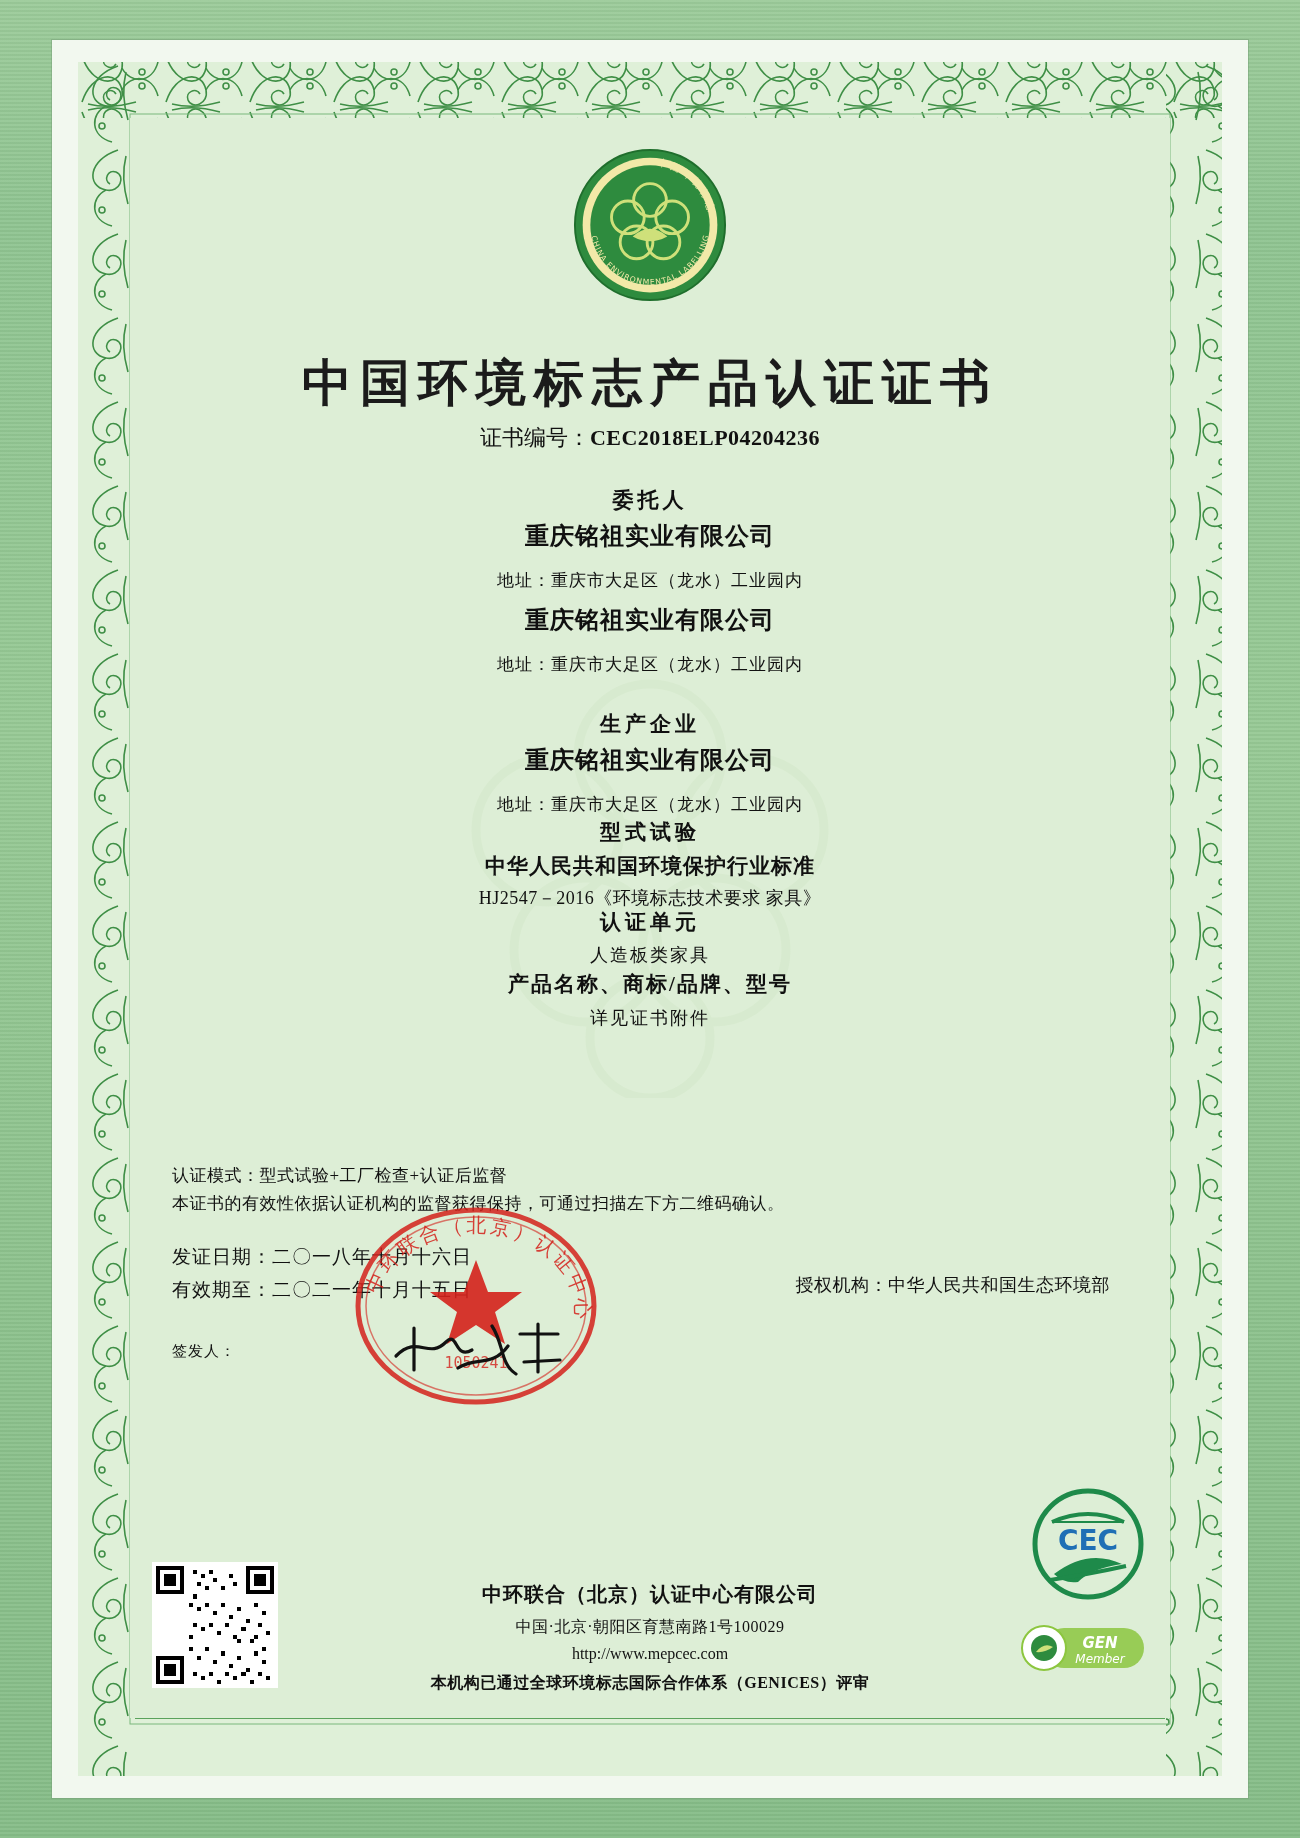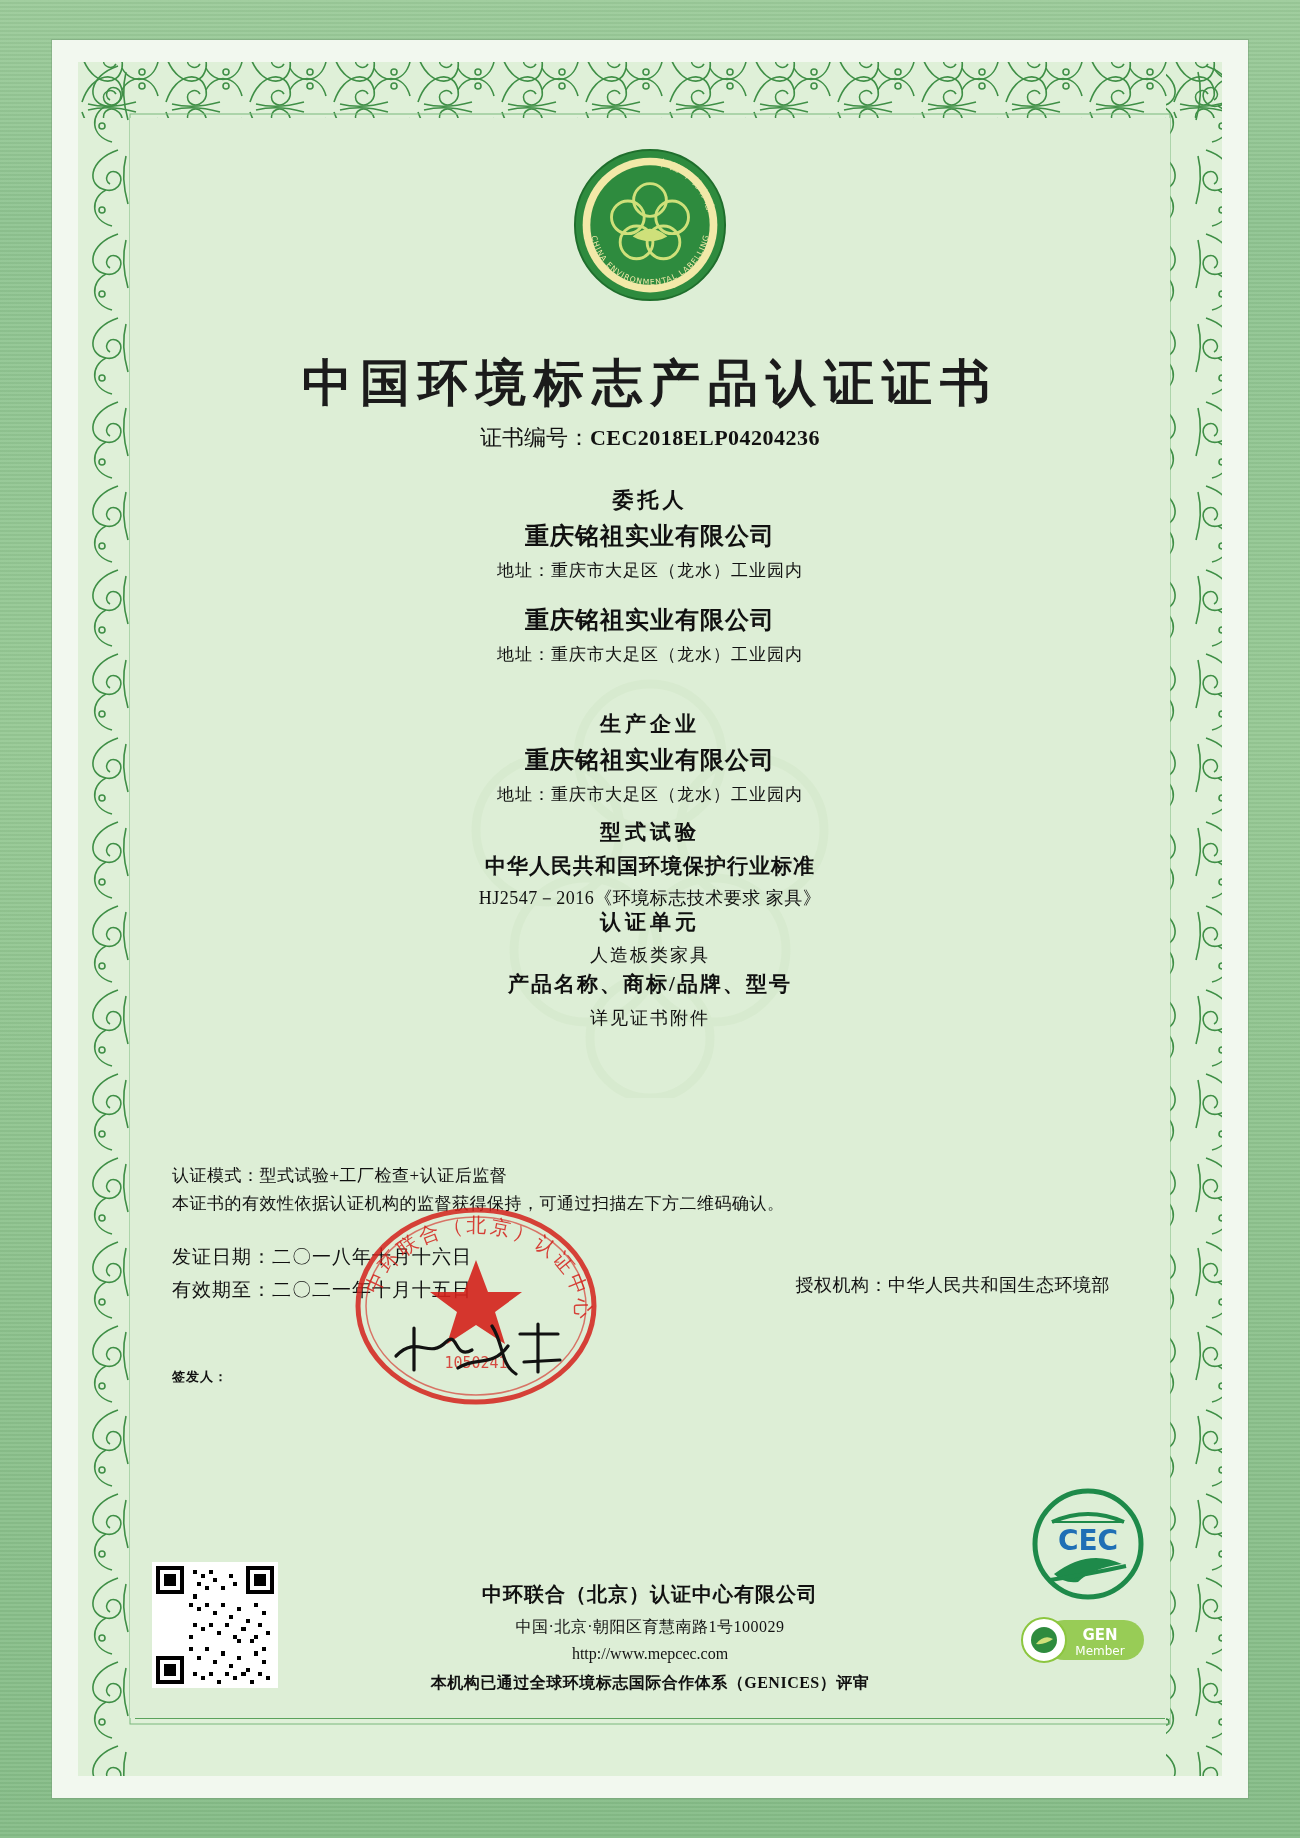--- a/index.html
+++ b/index.html
@@ -60,21 +60,21 @@
   .certno{
     position:absolute;left:0;right:0;top:305px;text-align:center;
     font-size:22px;color:#111;font-weight:bold;
   }
   .certno .lbl{font-weight:normal;}
   .certno .val{font-family:"Liberation Serif",serif;letter-spacing:.5px;}
 
   .block{position:absolute;left:0;right:0;text-align:center;}
   .b-head{font-size:21px;font-weight:bold;letter-spacing:4px;color:#101010;}
   .b-name{font-size:24px;font-weight:bold;letter-spacing:1px;color:#101010;margin-top:6px;}
-  .b-addr{font-size:17px;color:#111;margin-top:7px;letter-spacing:1px;}
+  .b-addr{font-size:17px;color:#111;margin-top:17px;letter-spacing:1px;}
 
   .std-line{font-size:21px;font-weight:bold;letter-spacing:1px;color:#101010;margin-top:6px;}
   .std-sub{font-size:18px;color:#111;margin-top:6px;letter-spacing:.5px;}
   .unit-sub{font-size:18px;color:#111;margin-top:7px;letter-spacing:2px;}
   .prod-head{font-size:21px;font-weight:bold;letter-spacing:2px;color:#101010;}
   .prod-sub{font-size:18px;color:#111;margin-top:8px;letter-spacing:2px;}
 
   .statement{
     position:absolute;left:40px;right:40px;top:1002px;text-align:center;
     font-size:21px;color:#0e0e0e;letter-spacing:.5px;
@@ -86,21 +86,21 @@
   .valid-note{
     position:absolute;left:42px;top:1074px;font-size:17px;color:#111;letter-spacing:.5px;
   }
   .dates{
     position:absolute;left:42px;top:1122px;font-size:19px;color:#111;line-height:33px;letter-spacing:1px;
   }
   .authority{
     position:absolute;right:60px;top:1155px;font-size:18px;color:#111;letter-spacing:.5px;
   }
   .signer{
-    position:absolute;left:42px;top:1250px;font-size:13px;color:#111;letter-spacing:1px;font-weight:bold;
+    position:absolute;left:42px;top:1224px;font-size:15px;color:#111;letter-spacing:1px;
   }
   
   .stamp{
     position:absolute;left:210px;top:1088px;width:272px;height:200px;pointer-events:none;
   }
   .stamp svg{width:100%;height:100%;}
   
   .sig{
     position:absolute;left:258px;top:1198px;width:190px;height:70px;pointer-events:none;
   }
@@ -119,21 +119,21 @@
   .f2{font-size:16px;color:#111;margin-top:9px;letter-spacing:.5px;}
   .f3{font-size:16px;color:#111;margin-top:7px;font-family:"Liberation Serif",serif;}
   .f4{font-size:16px;font-weight:bold;color:#101010;margin-top:10px;letter-spacing:.5px;}
 
   
   .cec{
     position:absolute;right:26px;bottom:118px;width:112px;height:112px;
   }
   .cec svg{width:100%;height:100%;}
   .gen{
-    position:absolute;right:22px;bottom:50px;width:130px;height:56px;
+    position:absolute;right:22px;bottom:42px;width:130px;height:56px;font-style:italic;
   }
   .gen svg{width:100%;height:100%;}
 </style>
 </head>
 <body>
 
 <div class="page">
   <div class="outer-band"></div>
 
   <div class="white-frame"></div>

